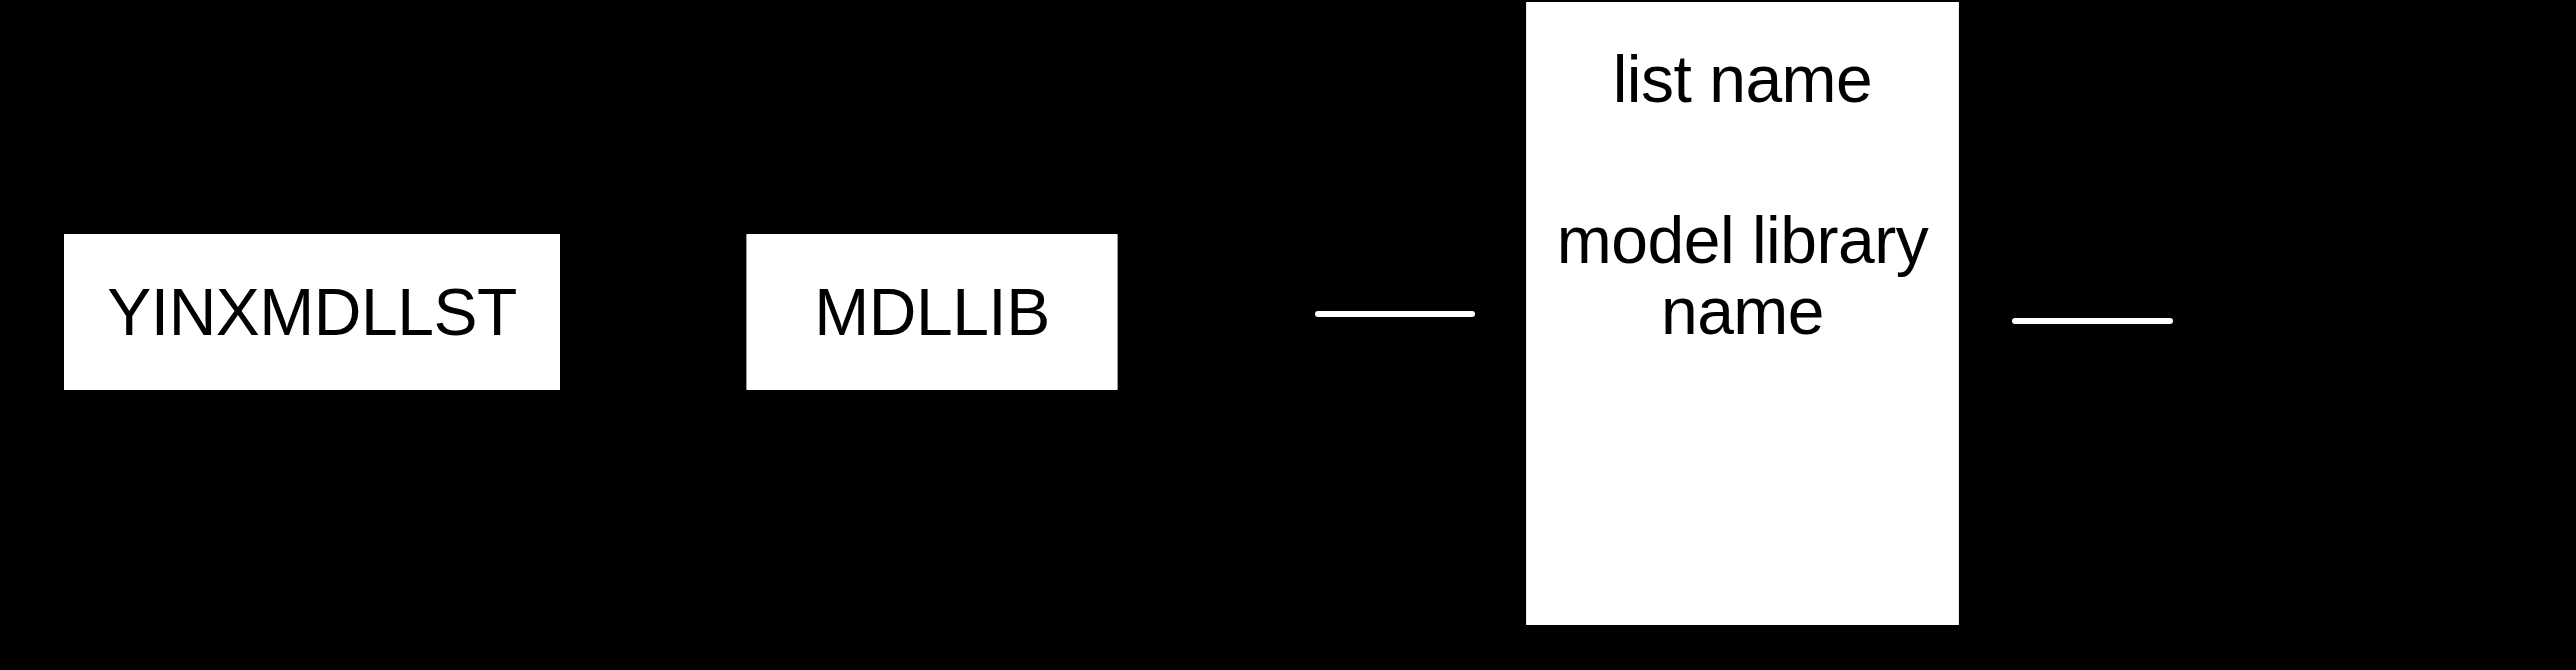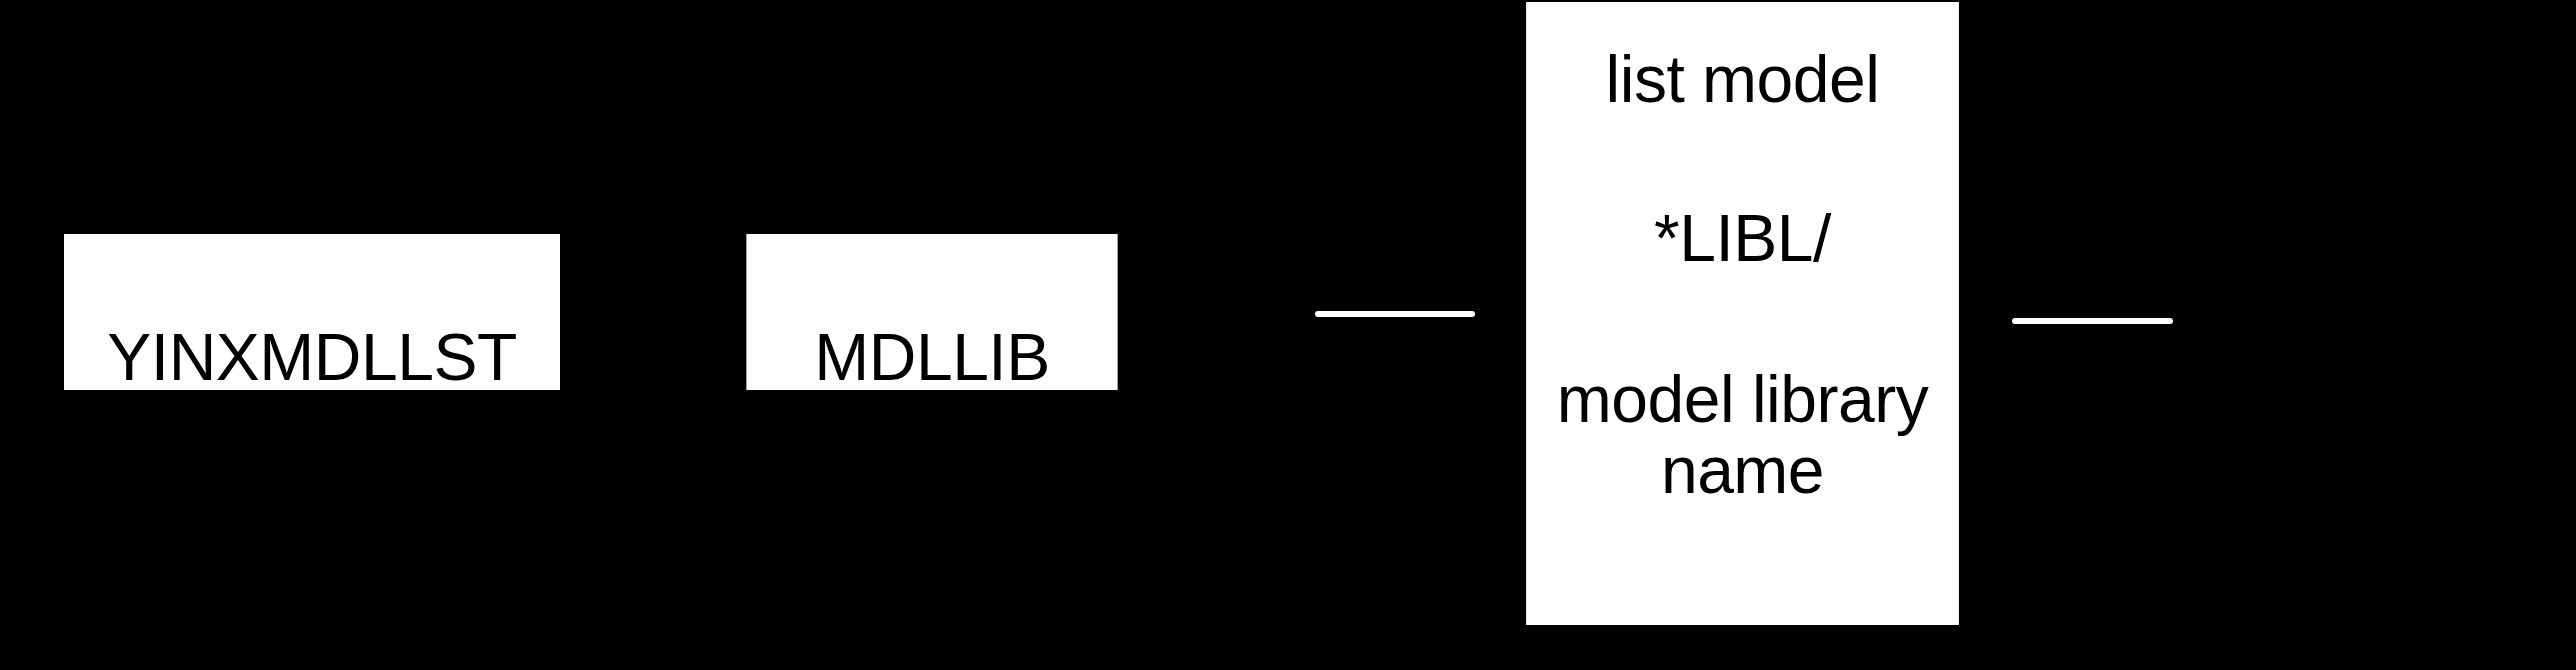--- a/index.html
+++ b/index.html
@@ -33,21 +33,21 @@
     font-stretch: condensed;
     transform: scaleX(0.80);
     transform-origin: center center;
   }
   .node-inner {
     transform: scaleX(1.25);
     transform-origin: center center;
     display: flex;
     flex-direction: column;
     align-items: center;
-    justify-content: flex-end;
+    justify-content: center;
     width: 100%;
     height: 100%;
   }
 
   
   #node-keyword {
     left: 2.1px;
     top: 234px;
     width: 620px;
     height: 156px;
@@ -116,22 +116,21 @@
   <div class="node" id="node-param" style="background: rgb(255, 255, 255); color: rgb(0, 0, 0);">
     <div class="node-inner">
       <span>MDLLIB</span>
     </div>
   </div>
 
   <div class="connector" id="connector-left" style="background: rgb(255, 255, 255);"></div>
 
   <div class="node" id="node-values" style="background: rgb(255, 255, 255); color: rgb(0, 0, 0);">
     <div class="node-inner">
-      <span class="value-line">list model</span>
-      <span class="value-line">*LIBL/</span>
+      <span class="value-line">list name</span>
       <span class="value-line wrapping">model library name</span>
     </div>
   </div>
 
   <div class="connector" id="connector-right" style="background: rgb(255, 255, 255);"></div>
 
 </div>
 
 
 </body></html>

